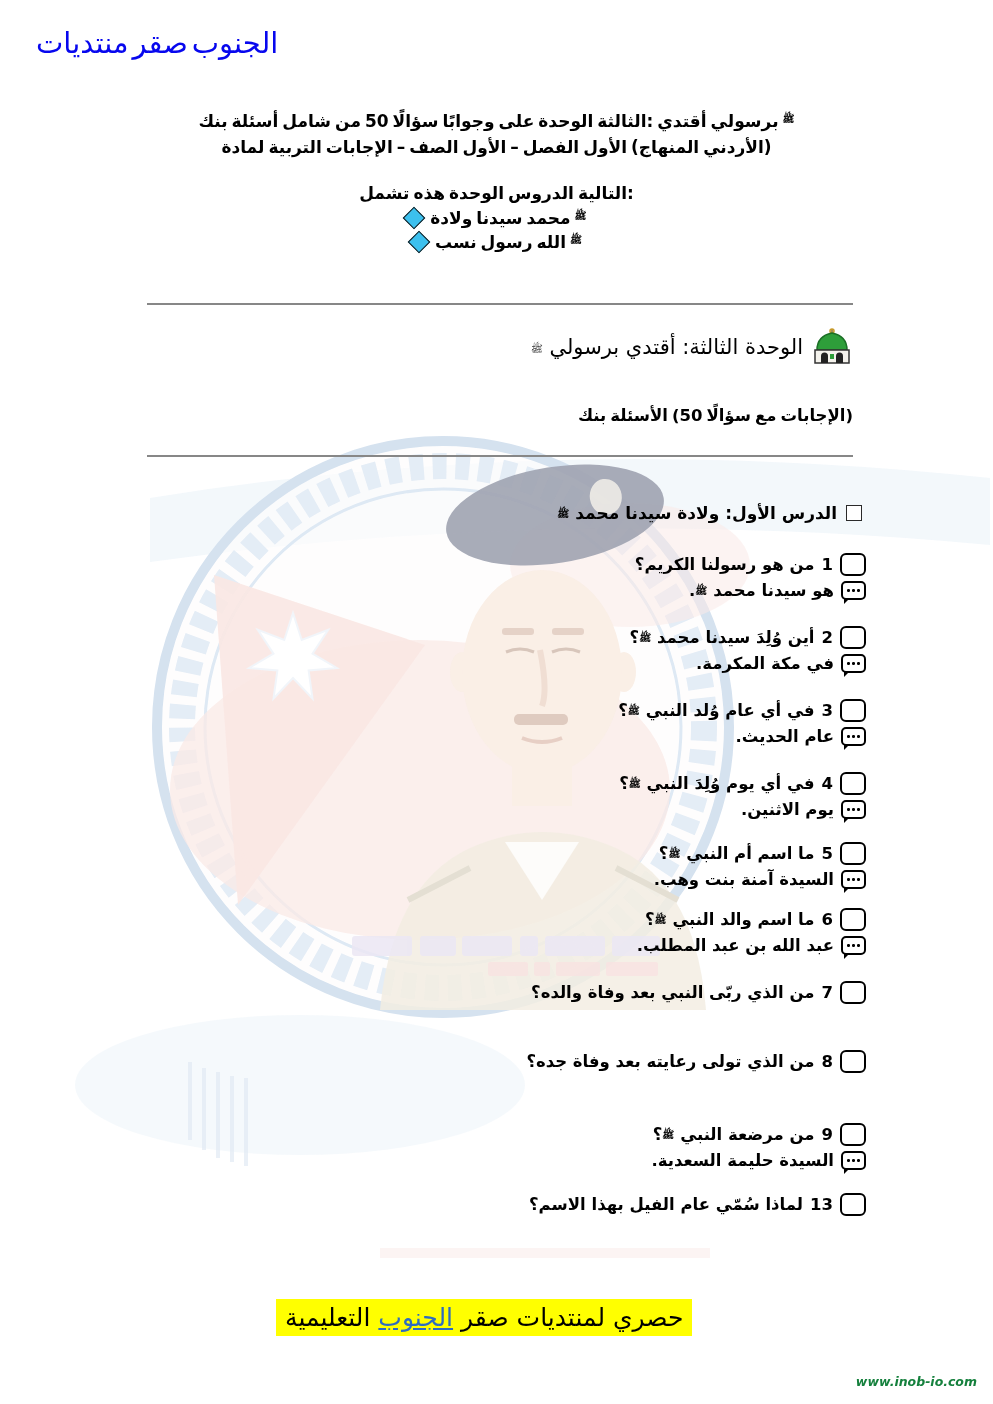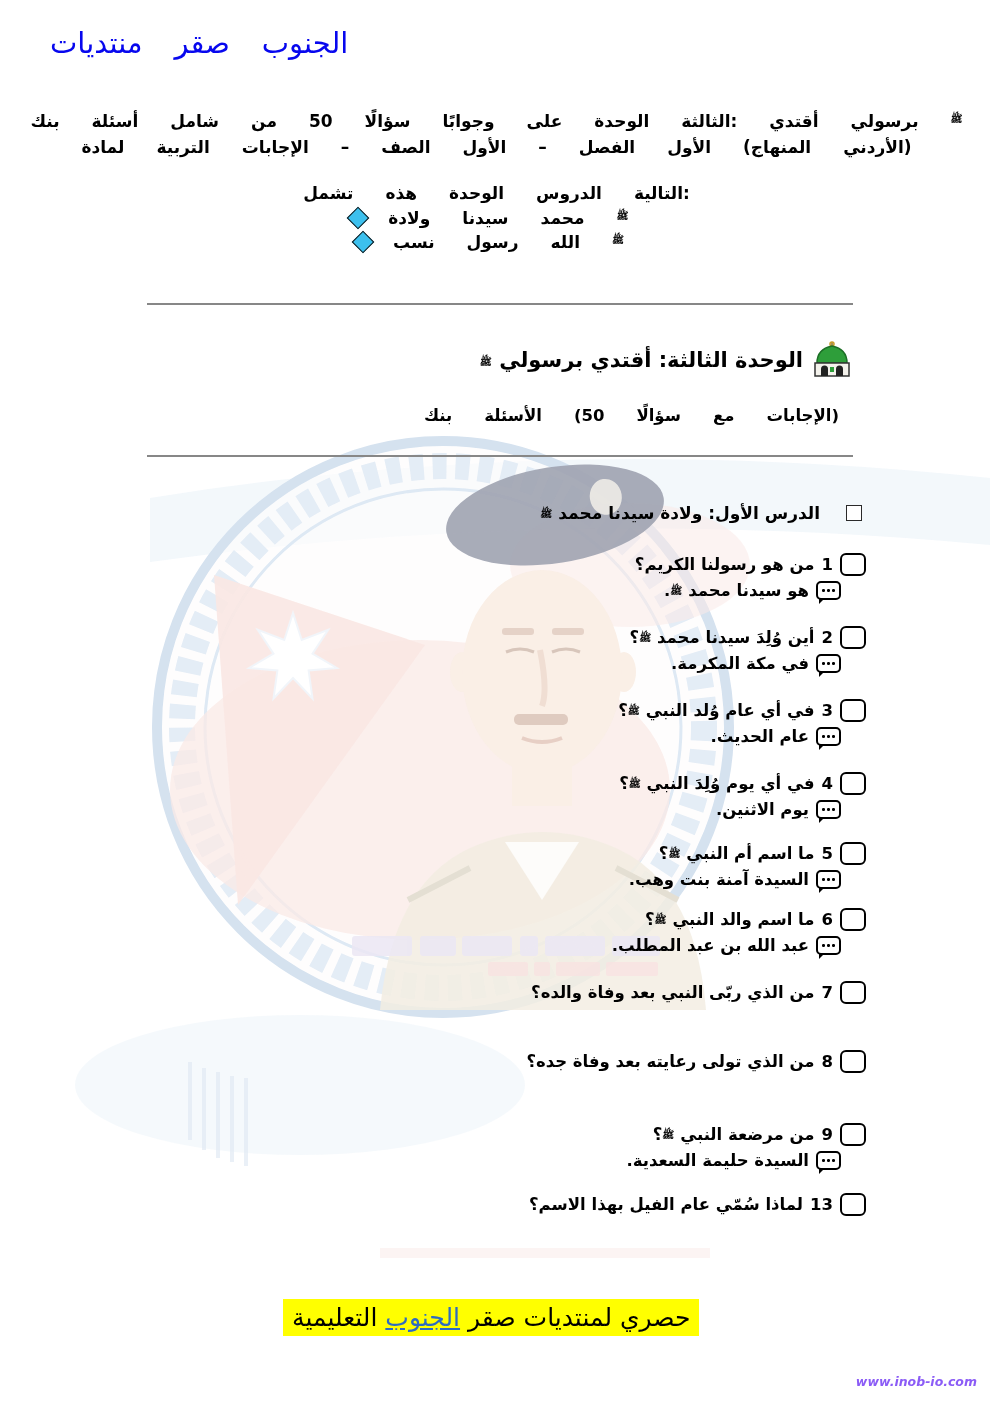--- a/index.html
+++ b/index.html
@@ -5,60 +5,60 @@
   html,body{margin:0;padding:0;}
   body{
     width:993px;height:1404px;position:relative;background:#ffffff;
     font-family:"DejaVu Sans",sans-serif;overflow:hidden;color:#000;
   }
   svg.wm{position:absolute;left:0;top:0;z-index:0;}
   .layer{position:absolute;z-index:2;}
 
   
   .trow{display:flex;direction:ltr;align-items:center;white-space:nowrap;}
-  .trow .w{display:inline-block;direction:ltr;unicode-bidi:isolate;margin:0 16px;}
+  .trow .w{display:inline-block;direction:ltr;unicode-bidi:isolate;margin:0 2px;}
   .center{justify-content:center;}
 
   .site-title{top:26px;left:34px;font-size:29px;color:#0707ee;}
   .header-block{top:108px;left:0;width:993px;font-weight:bold;font-size:17px;}
   .hline{height:26px;display:flex;justify-content:center;align-items:center;}
   .includes{margin-top:20px;}
   .bullets .hline{height:24px;}
   .diamond{width:14px;height:14px;background:#3cc0ee;border:1.6px solid #101010;
     transform:rotate(45deg);margin:0 6px 0 2px;flex:0 0 auto;}
 
   .rule{position:absolute;left:147px;width:706px;height:2px;background:#878787;z-index:2;}
 
-  .unit-title{top:341px;right:141px;display:flex;direction:rtl;align-items:center;gap:9px;
-    font-weight:bold;font-size:21px;white-space:nowrap;}
+  .unit-title{top:328px;right:141px;display:flex;direction:rtl;align-items:center;gap:9px;
+    font-weight:normal;font-size:21px;white-space:nowrap;}
   .unit-sub{top:406px;right:138px;font-weight:bold;font-size:16.5px;}
 
-  .lesson-heading{top:503px;right:131px;display:flex;direction:rtl;align-items:center;gap:26px;
+  .lesson-heading{top:503px;right:131px;display:flex;direction:rtl;align-items:center;gap:9px;
     font-weight:bold;font-size:17px;white-space:nowrap;}
   .sq{width:14px;height:14px;border:1.5px solid #2a2a2a;background:#fff;flex:0 0 auto;}
 
   .qa{position:absolute;right:127px;z-index:2;}
   .q-row,.a-row{display:flex;direction:rtl;align-items:center;gap:7px;
     font-weight:bold;font-size:16.5px;white-space:nowrap;}
-  .a-row{margin-top:5px;margin-right:25px;}
+  .a-row{margin-top:5px;}
   .qbox{width:22px;height:19px;border:2.2px solid #000;border-radius:6px;background:#fff;flex:0 0 auto;}
   .bubble{width:21px;height:15px;border:2px solid #000;border-radius:5px;background:#fff;
     position:relative;flex:0 0 auto;}
   .bubble i{position:absolute;left:4px;top:6px;width:2.5px;height:2.5px;border-radius:50%;
     background:#000;box-shadow:5px 0 0 #000,10px 0 0 #000;}
   .bubble::after{content:"";position:absolute;left:1px;bottom:-6px;width:0;height:0;
     border-top:6px solid #000;border-right:6px solid transparent;}
 
   .saw{font-size:10px;line-height:1;display:inline-block;transform:translateY(-2px);}
 
-  .footer{top:1299px;left:283px;font-size:25px;z-index:2;text-align:right;}
+  .footer{top:1299px;left:276px;font-size:25px;z-index:2;text-align:right;}
   .footer .mark{direction:rtl;display:inline-block;background:#ffff00;padding:4px 9px;white-space:nowrap;}
   .footer a{color:#2e6cc0;text-decoration:underline;cursor:pointer;}
 
-  .url-wm{top:1374px;right:16px;font-size:12.5px;font-weight:bold;font-style:italic;color:#8b5cf6;z-index:2;}
+  .url-wm{top:1374px;right:16px;font-size:12.5px;font-weight:bold;font-style:italic;color:#15803d;z-index:2;}
 </style>
 </head>
 <body>
 
 <svg class="wm" width="993" height="1404" viewBox="0 0 993 1404" aria-hidden="true">
   <g opacity="0.5">
     <path d="M150 498 Q 560 432 990 478 L990 545 Q 560 505 150 562 Z" fill="#dce9f4" opacity="0.7"></path>
     <ellipse cx="300" cy="1085" rx="225" ry="70" fill="#dde9f4" opacity="0.55"></ellipse>
     <circle cx="443" cy="727" r="286" fill="#fdfbfa" opacity="0.65"></circle>
     <circle cx="443" cy="727" r="286" fill="none" stroke="#aac4df" stroke-width="10"></circle>

